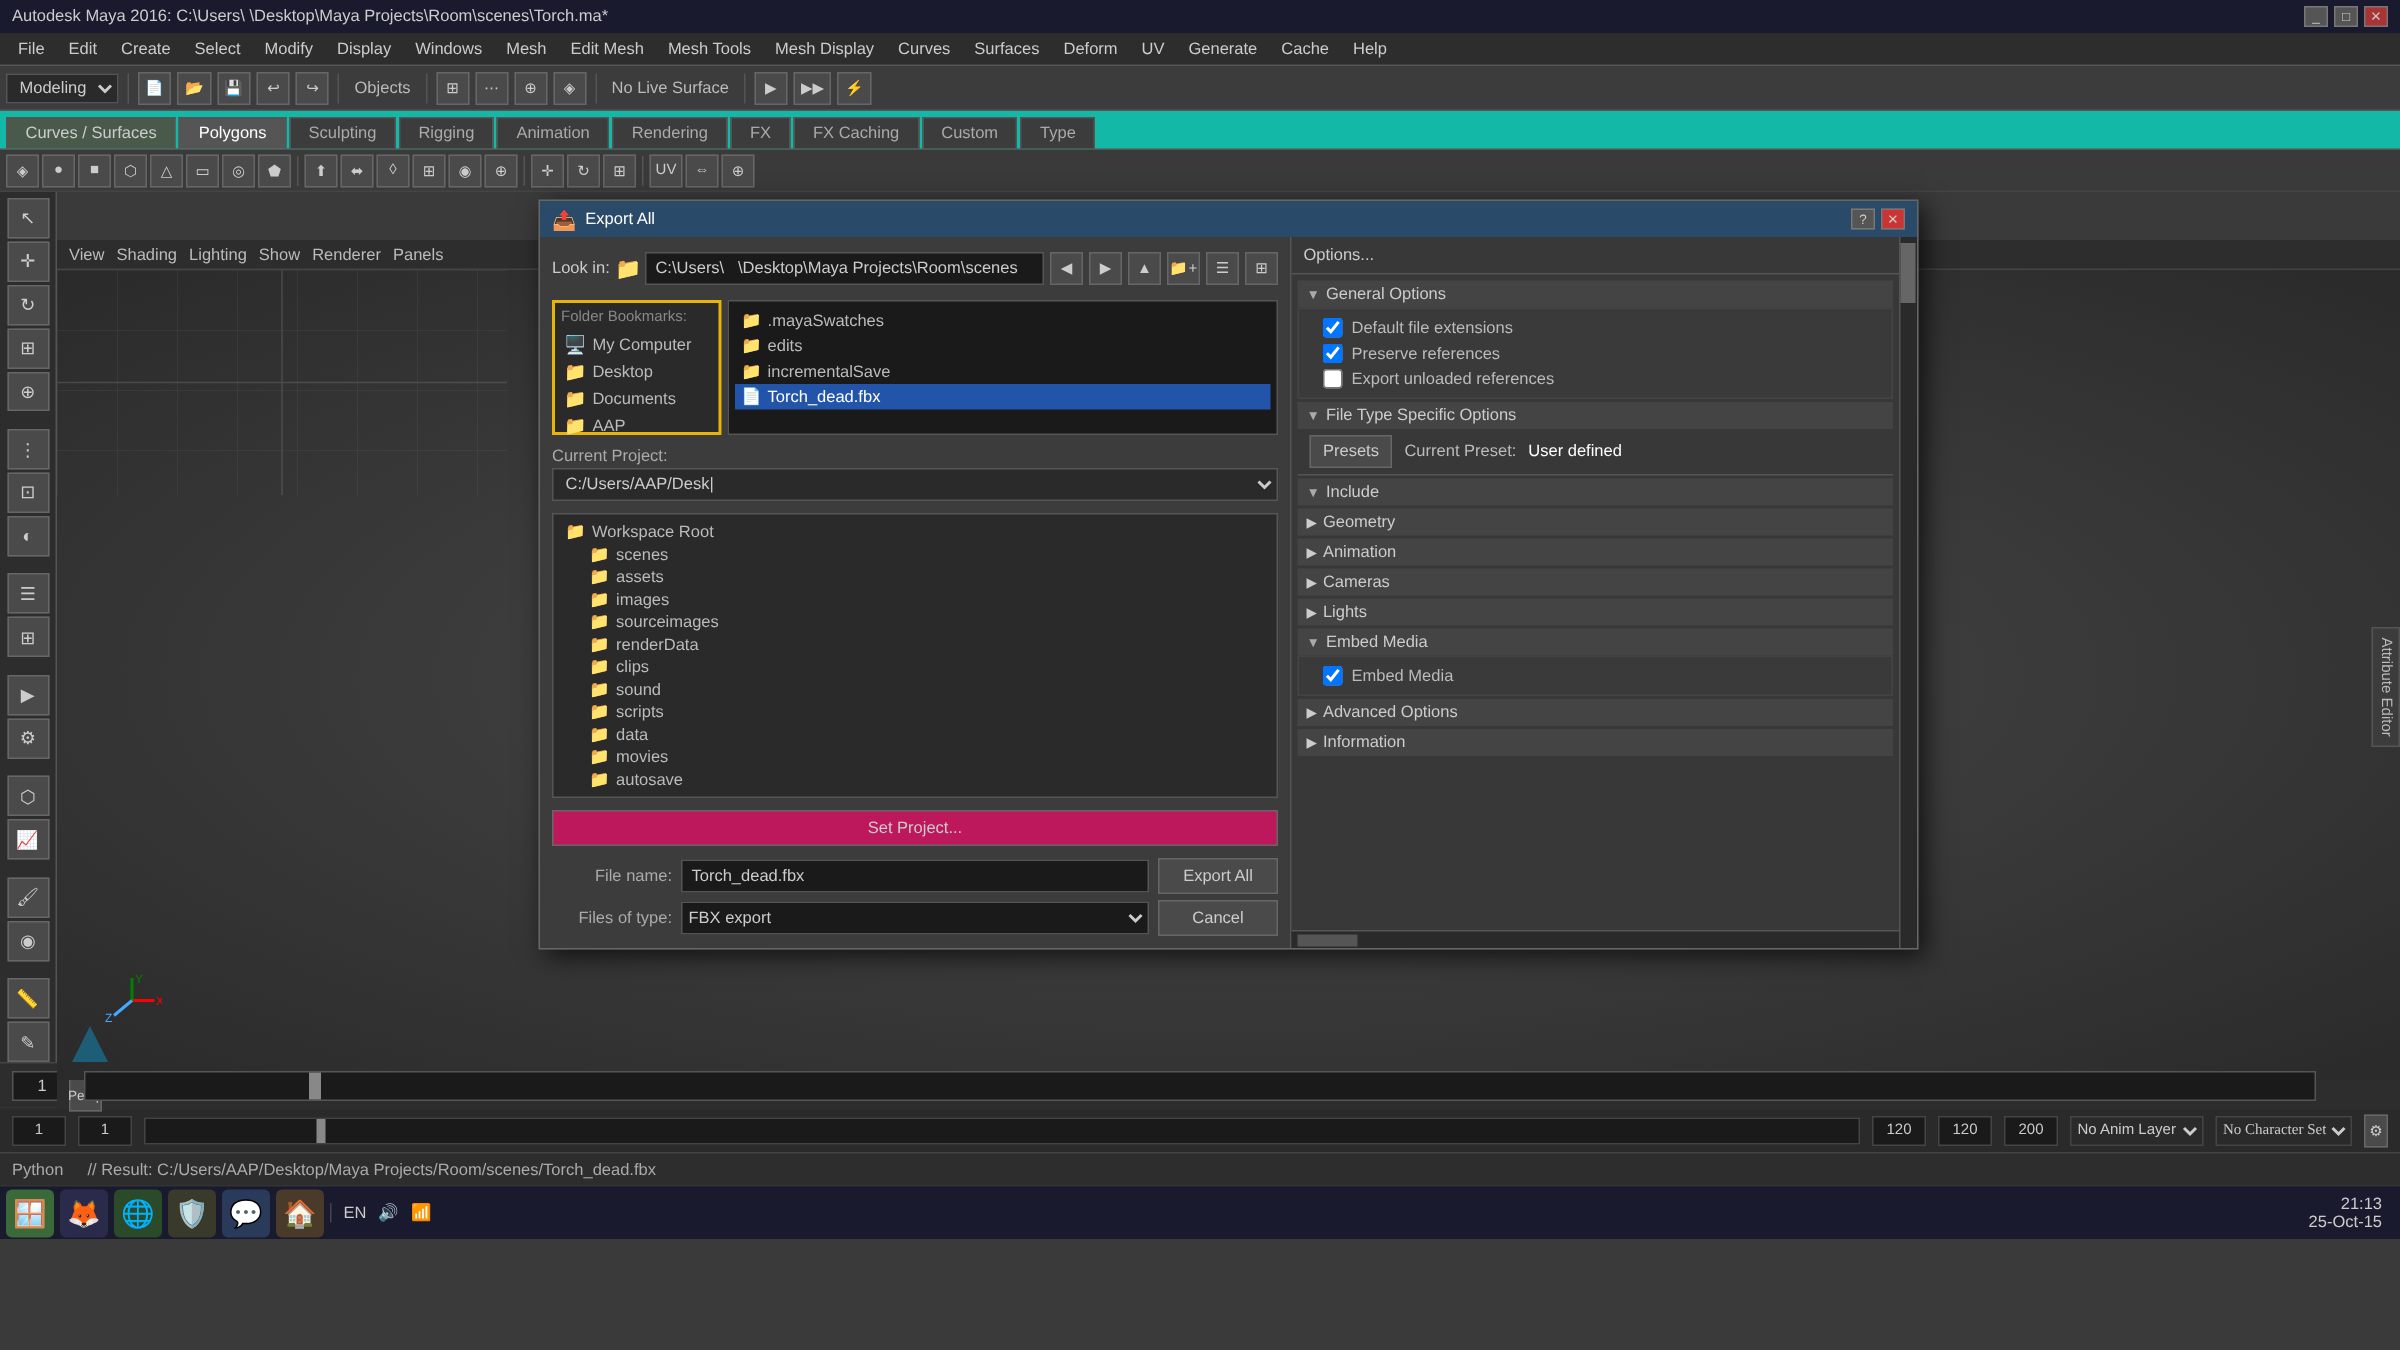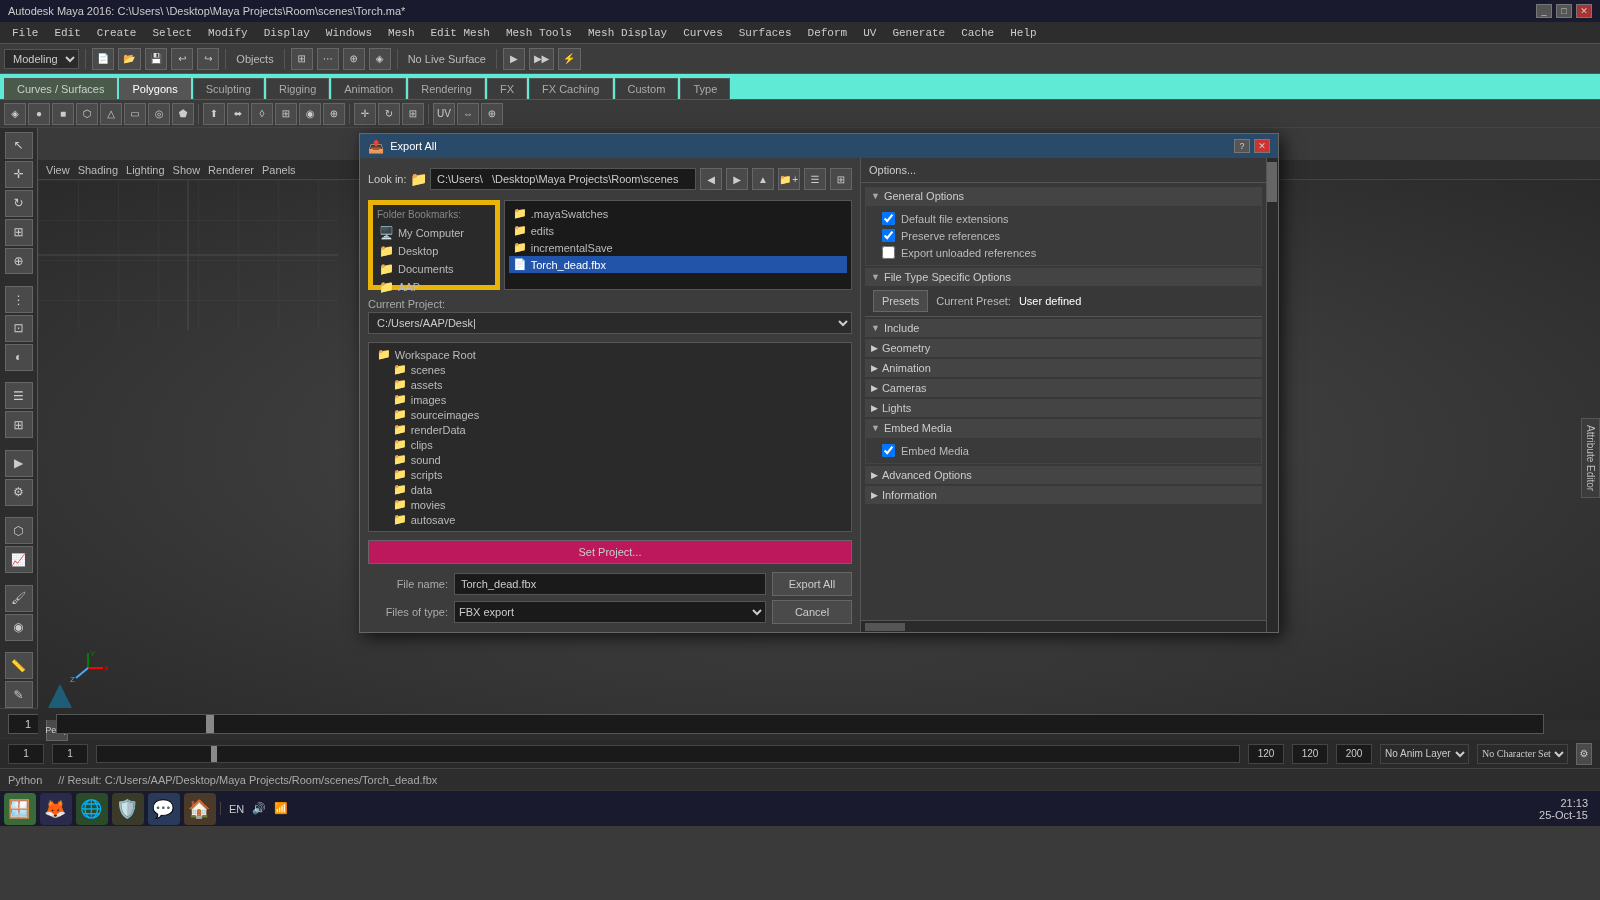--- a/index.html
+++ b/index.html
@@ -41,21 +41,20 @@
       display: flex;
       align-items: center;
       padding: 0 4px;
       border-bottom: 1px solid #555;
     }
     .menu-item {
       padding: 2px 8px;
       cursor: pointer;
       font-size: 11px;
       color: #cccccc;
-      font-family: Liberation Mono, monospace;
     }
 
     
     #toolbar1 {
       background: #3c3c3c;
       height: 30px;
       display: flex;
       align-items: center;
       padding: 0 4px;
       gap: 4px;
@@ -78,21 +77,21 @@
       padding: 0 4px;
       font-size: 10px;
       cursor: pointer;
       display: flex; align-items: center; justify-content: center;
     }
     .toolbar-separator { width: 1px; height: 20px; background: #555; margin: 0 2px; }
     .toolbar-label { color: #bbb; font-size: 11px; padding: 0 4px; }
 
     
     #tab-bar {
-      background: #5eead4;
+      background: #14b8a6;
       height: 26px;
       display: flex;
       align-items: flex-end;
       padding: 0 4px;
       border-bottom: 1px solid #555;
     }
     .tab {
       padding: 4px 12px;
       cursor: pointer;
       font-size: 11px;
@@ -265,23 +264,23 @@
 
     
     #browser-area {
       display: flex;
       gap: 4px;
       flex: 1;
     }
 
     
     #bookmarks-panel {
-      width: 132px;
+      width: 113px;
       background: #2a2a2a;
-      border: 5px solid #eab308;
+      border: 2px solid #eab308;
       padding: 4px;
       font-size: 11px;
     }
     #bookmarks-panel .bm-title { color: #888; margin-bottom: 4px; font-size: 10px; }
     .bookmark-item {
       display: flex;
       align-items: center;
       gap: 4px;
       padding: 2px 2px;
       cursor: pointer;

